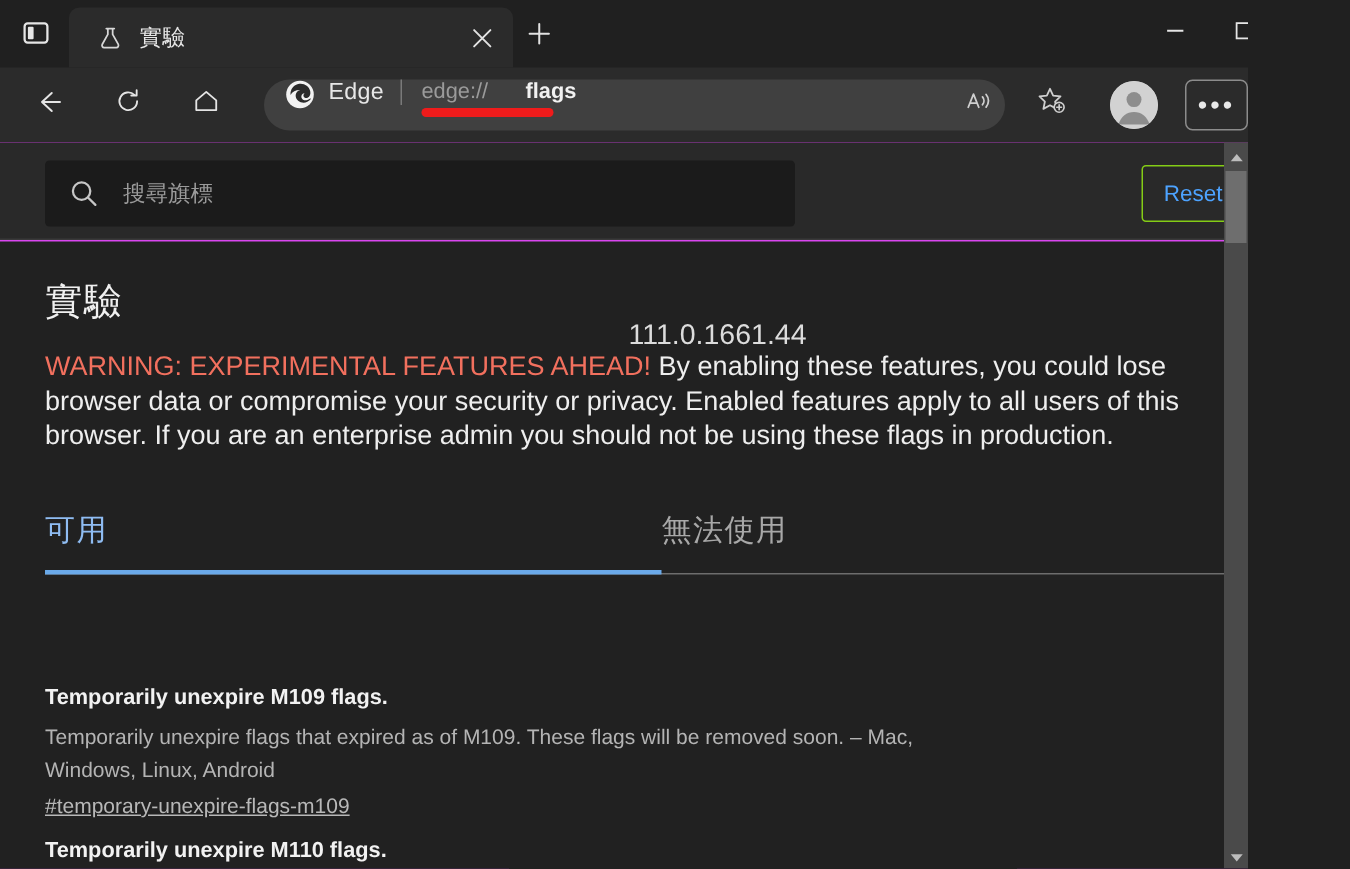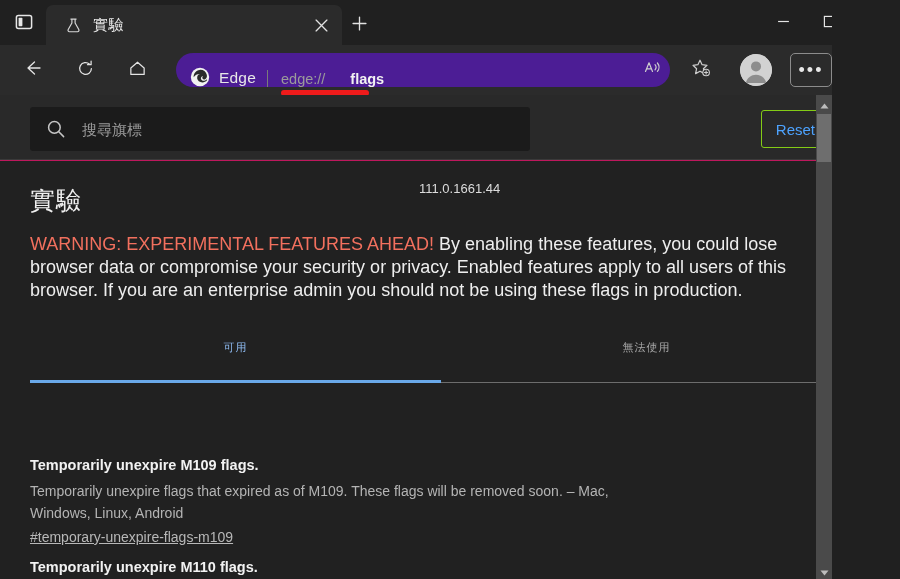--- a/index.html
+++ b/index.html
@@ -84,23 +84,23 @@
   }
   .tb-btn {
     position: absolute; top: 8px;
     width: 34px; height: 34px;
     display: flex; align-items: center; justify-content: center;
     border-radius: 5px;
   }
   .omnibox {
     position: absolute; left: 176px; top: 8px;
     width: 494px; height: 34px;
-    background: #4c1d95;
+    background: #404040;
     border-radius: 17px;
-    display: flex; align-items: flex-end;
+    display: flex; align-items: flex-start;
   }
   .edge-logo { margin-left: 14px; width: 20px; height: 20px; display:flex; }
   .edge-word {
     margin-left: 9px;
     color: #e7e7e7; font-size: 15.5px; letter-spacing:.2px;
   }
   .om-sep {
     margin-left: 11px;
     width: 1px; height: 17px; background: #7a7a7a;
   }
@@ -136,21 +136,21 @@
   }
   .bing-btn {
     position:absolute; top: 52px; left: 848px;
     width: 36px; height: 36px;
   }
 
   
   .page {
     position: absolute; top: 95px; left: 0;
     width: 884px; height: 484px;
-    background: #be185d;
+    background: #d946ef;
     overflow: hidden;
   }
   .search-header {
     position: absolute; top: 0; left: 0;
     width: 884px; height: 65px;
     background: #292929;
     border-bottom: 1px solid #3a3a3a;
   }
   .search-box {
     position: absolute; left: 30px; top: 12px;
@@ -184,43 +184,43 @@
     background: #212121;
   }
 
   .flags-title {
     position: absolute; left: 30px; top: 23px;
     color: #f0f0f0;
     font-size: 25px;
     letter-spacing: 1px;
   }
   .flags-version {
-    position: absolute; left: 419px; top: 20px;
+    position: absolute; left: 419px; top: 52px;
     color: #dcdcdc;
-    font-size: 13px;
+    font-size: 19px;
   }
 
   .warning {
     position: absolute; left: 30px; top: 72px;
     width: 812px;
     color: #eeeeee;
     font-size: 18px;
     line-height: 23px;
   }
   .warning b { color: #f2705e; font-weight: 400; }
 
   .tabs {
     position: absolute; left: 30px; top: 176px;
     width: 822px; height: 46px;
     display: flex;
   }
   .ftab {
     flex: 1;
-    display: flex; align-items: flex-start; justify-content: center;
-    font-size: 11px;
+    display: flex; align-items: flex-start; justify-content: flex-start;
+    font-size: 20px;
     letter-spacing: 1px;
     padding-top: 3px;
   }
   .ftab.active { color: #8fbcf2; }
   .ftab.inactive { color: #a8a8a8; }
   .tab-rule {
     position: absolute; left: 30px; top: 221px;
     width: 822px; height: 1px; background: #6d6d6d;
   }
   .tab-rule-active {

